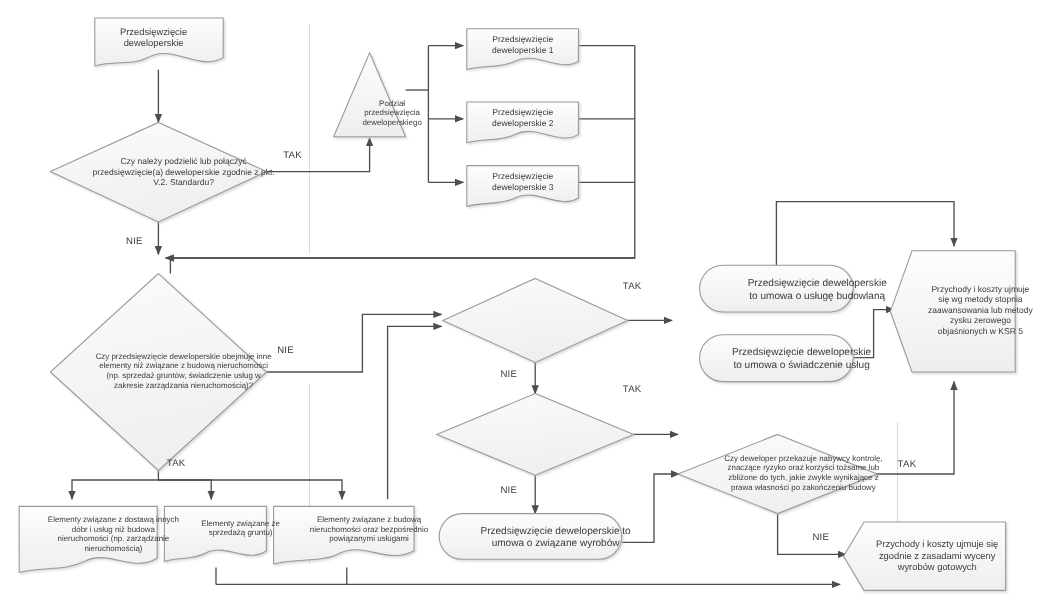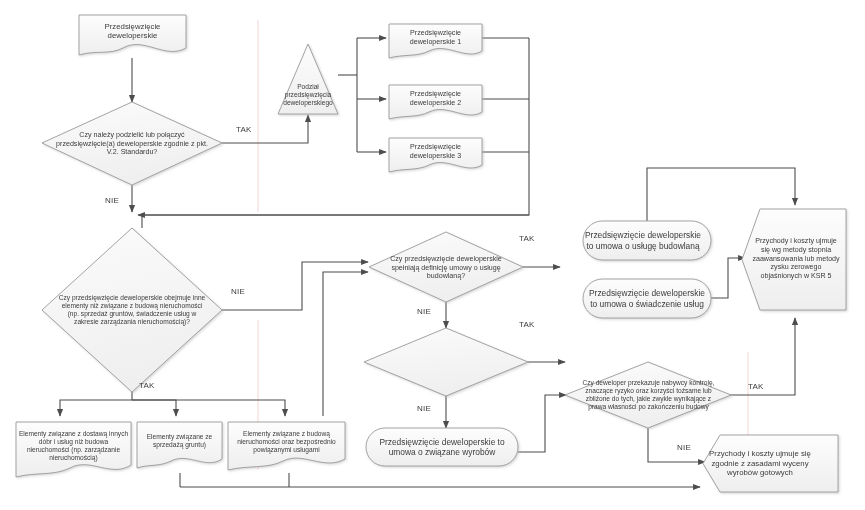--- a/index.html
+++ b/index.html
@@ -21,26 +21,26 @@
     position: absolute;
     left: 0;
     top: 0;
     width: 865px;
     height: 510px;
   }
   .shape-text {
     position: absolute;
     display: flex;
     align-items: center;
-    justify-content: center;
     text-align: center;
     color: #3b3b3b;
     line-height: 1.22;
     pointer-events: none;
     box-sizing: border-box;
+    margin-left: 21px;
   }
   .edge-label {
     position: absolute;
     color: #3b3b3b;
     font-size: 8px;
     letter-spacing: .2px;
     white-space: nowrap;
   }
   .fs7 { font-size: 6.6px; }
   .fs75 { font-size: 7.1px; }
@@ -182,26 +182,25 @@
     <span style="white-space:pre-line;">Przedsięwzięcie
 deweloperskie 2</span>
   </div>
   <div class="shape-text fs75" style="left:389px;top:140px;width:93px;height:24px;">
     <span style="white-space:pre-line;">Przedsięwzięcie
 deweloperskie 3</span>
   </div>
 
   <div class="shape-text fs7" style="left:58px;top:272px;width:148px;height:76px;">Czy przedsięwzięcie deweloperskie obejmuje inne elementy niż związane z budową nieruchomości (np. sprzedaż gruntów, świadczenie usług w zakresie zarządzania nieruchomością)?</div>
 
-  <div class="shape-text fs75" style="left:381px;top:252px;width:130px;height:32px;">Czy przedsięwzięcie deweloperskie spełniają definicję umowy o usługę budowlaną?</div>
 
 
   <div class="shape-text fs7" style="left:576px;top:366px;width:145px;height:58px;">Czy deweloper przekazuje nabywcy kontrolę, znaczące ryzyko oraz korzyści tożsame lub zbliżone do tych, jakie zwykle wynikające z prawa własności po zakończeniu budowy</div>
 
-  <div class="shape-text fs85" style="left:585px;top:224px;width:116px;height:33px;">Przedsięwzięcie deweloperskie to umowa o usługę budowlaną</div>
+  <div class="shape-text fs85" style="left:602px;top:224px;width:116px;height:33px;">Przedsięwzięcie deweloperskie to umowa o usługę budowlaną</div>
 
   <div class="shape-text fs85" style="left:589px;top:282px;width:116px;height:33px;">Przedsięwzięcie deweloperskie to umowa o świadczenie usług</div>
 
   <div class="shape-text fs85" style="left:372px;top:432px;width:140px;height:30px;">Przedsięwzięcie deweloperskie to umowa o związane wyrobów</div>
 
   <div class="shape-text fs75" style="left:750px;top:222px;width:92px;height:74px;">Przychody i koszty ujmuje się wg metody stopnia zaawansowania lub metody zysku zerowego objaśnionych w KSR 5</div>
 
   <div class="shape-text fs8" style="left:700px;top:441px;width:120px;height:45px;">Przychody i koszty ujmuje się zgodnie z zasadami wyceny wyrobów gotowych</div>
 
   <div class="shape-text fs7" style="left:18px;top:427px;width:111px;height:38px;">Elementy związane z dostawą innych dóbr i usług niż budowa nieruchomości (np. zarządzanie nieruchomością)</div>

